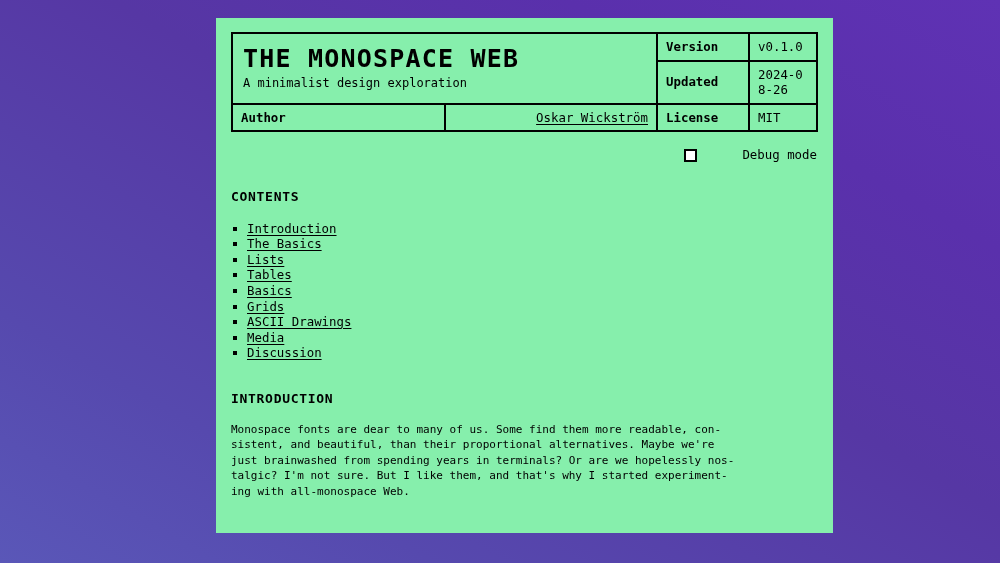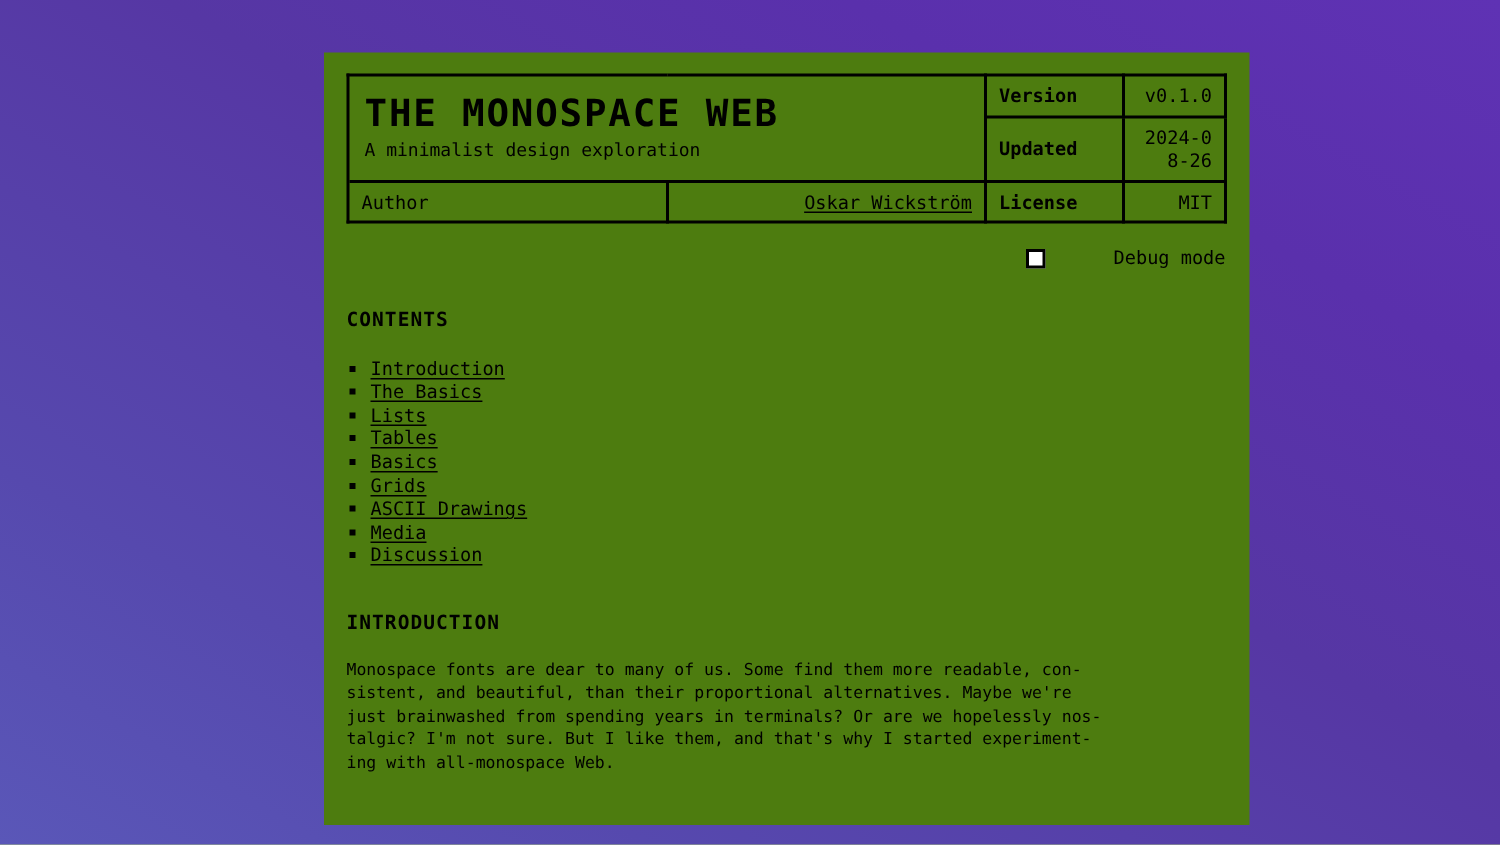--- a/index.html
+++ b/index.html
@@ -16,24 +16,24 @@
     -webkit-font-smoothing: none;
   }
   .desktop {
     position: relative;
     width: 1000px;
     height: 563px;
   }
   .page {
     position: absolute;
     left: 216px;
-    top: 35px;
+    top: 18px;
     width: 617px;
     height: 515px;
-    background: #4d7c0f;
+    background: #86efac;
     overflow: hidden;
   }
   .page-inner {
     padding: 14px 15px 0 15px;
   }
 
   
   .header-table {
     width: 587px;
     border-collapse: collapse;
@@ -65,26 +65,25 @@
     line-height: 15.6px;
     margin: 0;
     color: #000000;
   }
   td.label-cell {
     font-weight: bold;
     white-space: nowrap;
     width: 74px;
   }
   td.value-cell {
-    text-align: right;
     width: 50px;
     word-break: break-all;
   }
   td.author-label {
-    font-weight: normal;
+    font-weight: bold;
     width: 58px;
     white-space: nowrap;
     margin-left: 16px;
   }
   td.author-value {
     text-align: right;
   }
   a.doc-link {
     color: #000000;
     text-decoration: underline;

